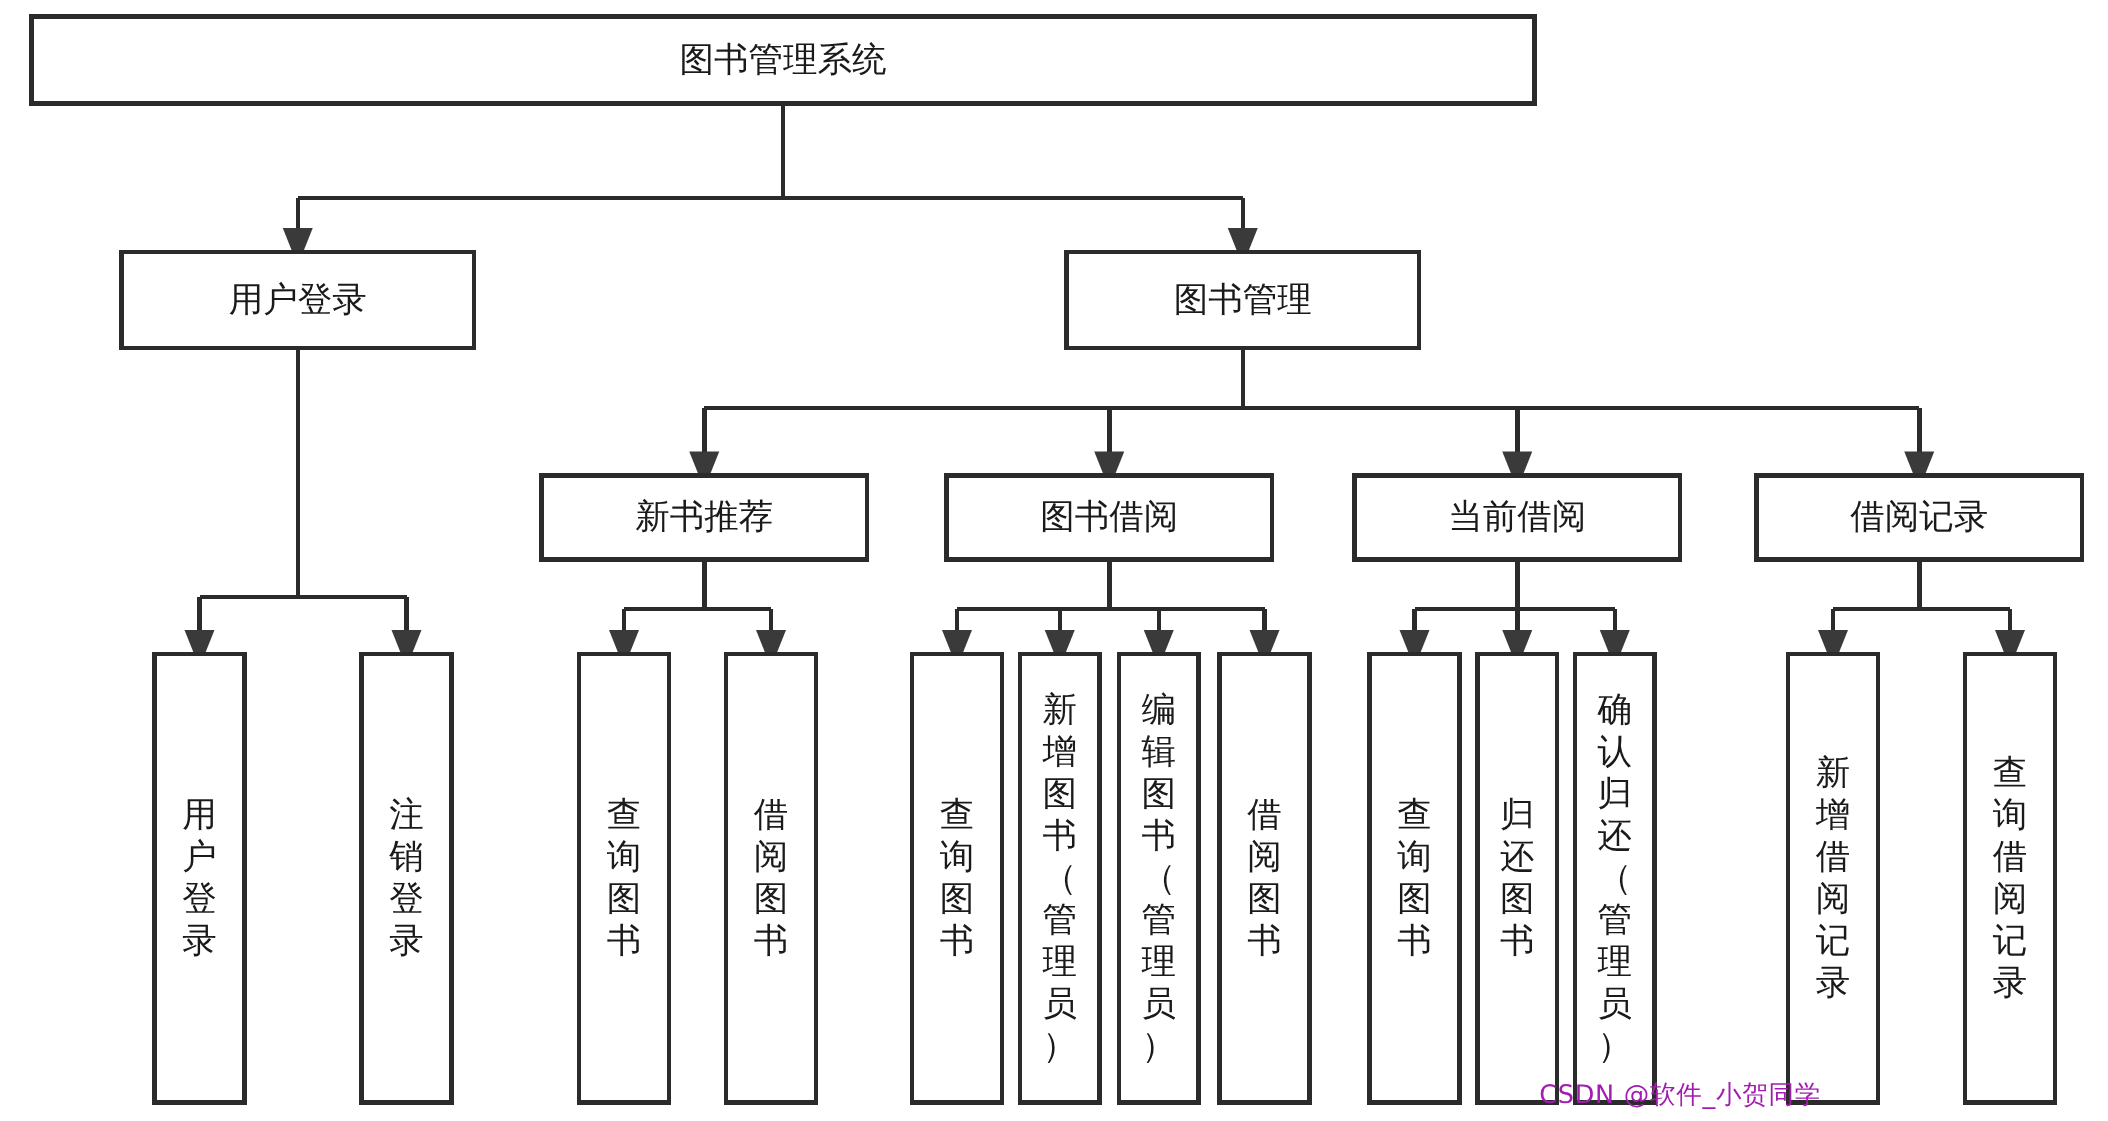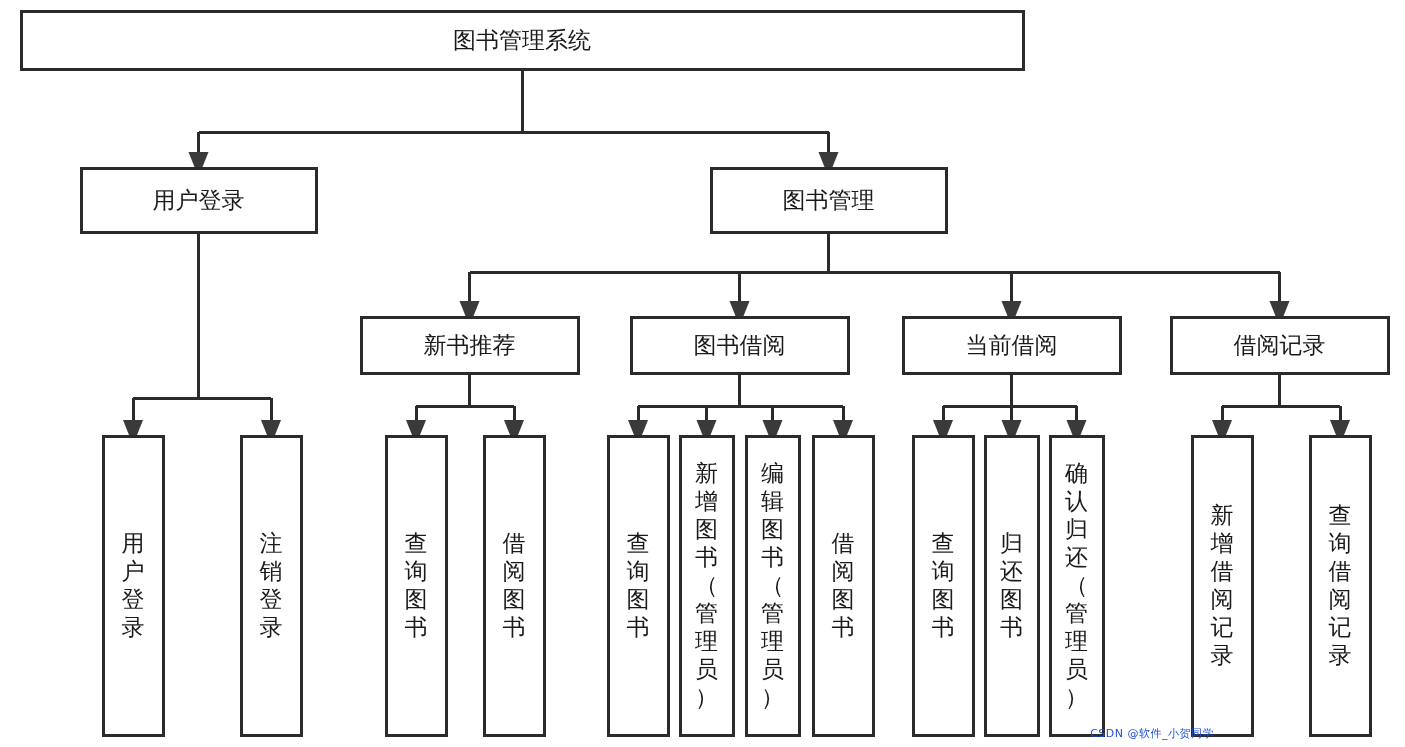--- a/index.html
+++ b/index.html
@@ -57,22 +57,22 @@
     font-family: "DejaVu Sans", "Liberation Sans", sans-serif;
     font-size: 23px;
     fill: #1a1a1a;
     text-anchor: middle;
   }
   .watermark {
     position: absolute;
     right: 14px;
     bottom: 6px;
     font-family: "DejaVu Sans", "Liberation Sans", sans-serif;
-    font-size: 11px;
-    color: #1d4ed8;
+    font-size: 17px;
+    color: #a21caf;
     letter-spacing: 0.5px;
     white-space: nowrap;
     pointer-events: none;
   }
 </style>
 </head>
 <body>
 
 <div id="diagram-root">
   <svg class="flowchart" viewBox="0 0 1405 747" xmlns="http://www.w3.org/2000/svg">

